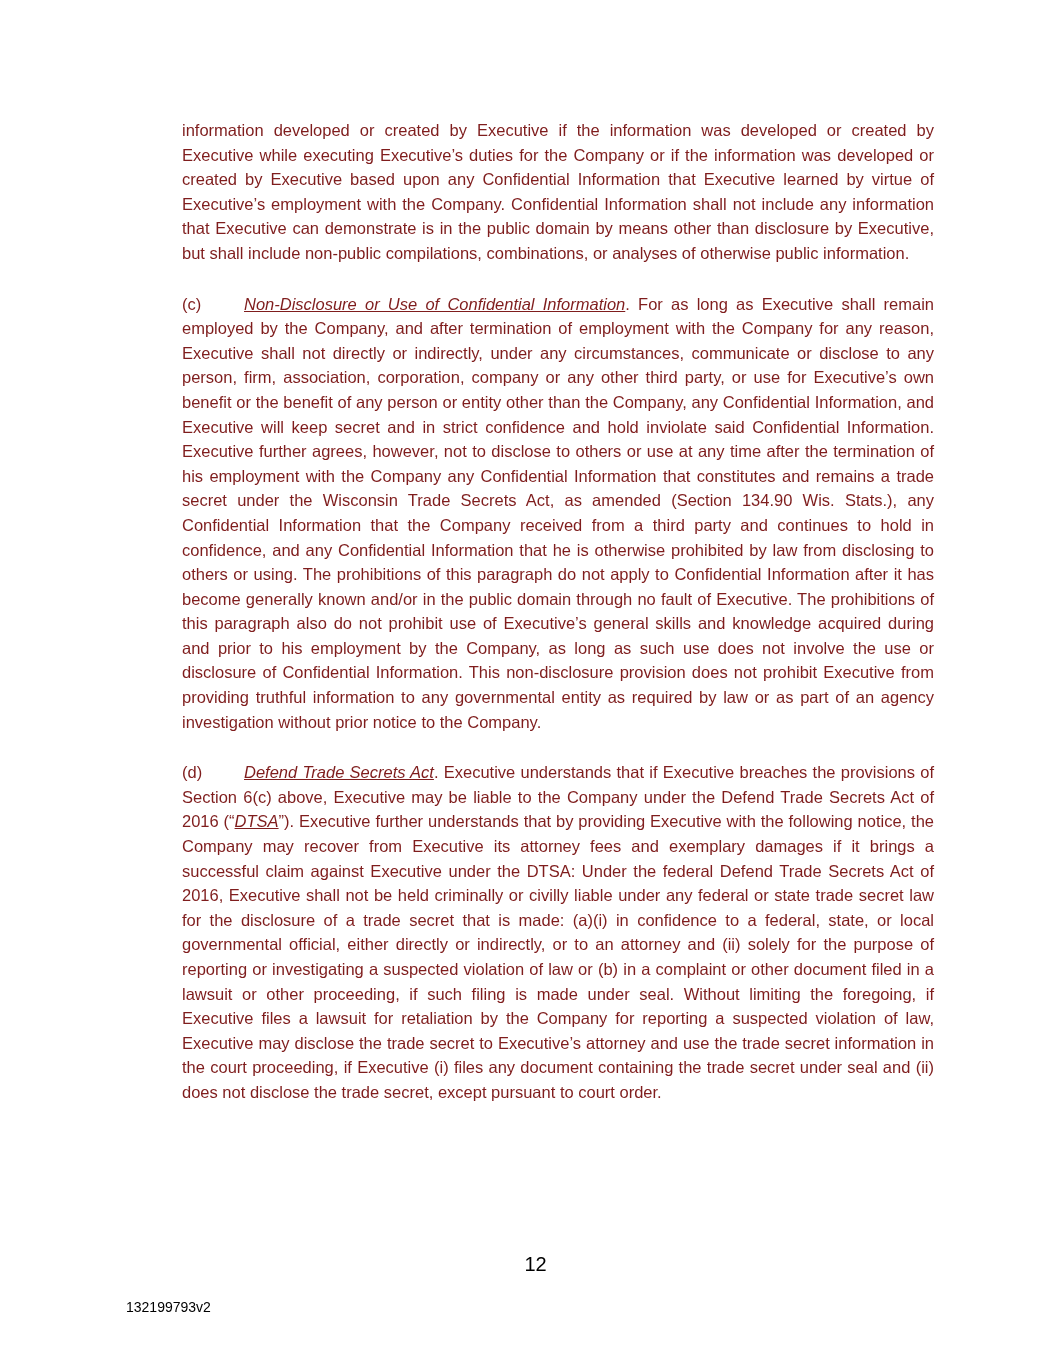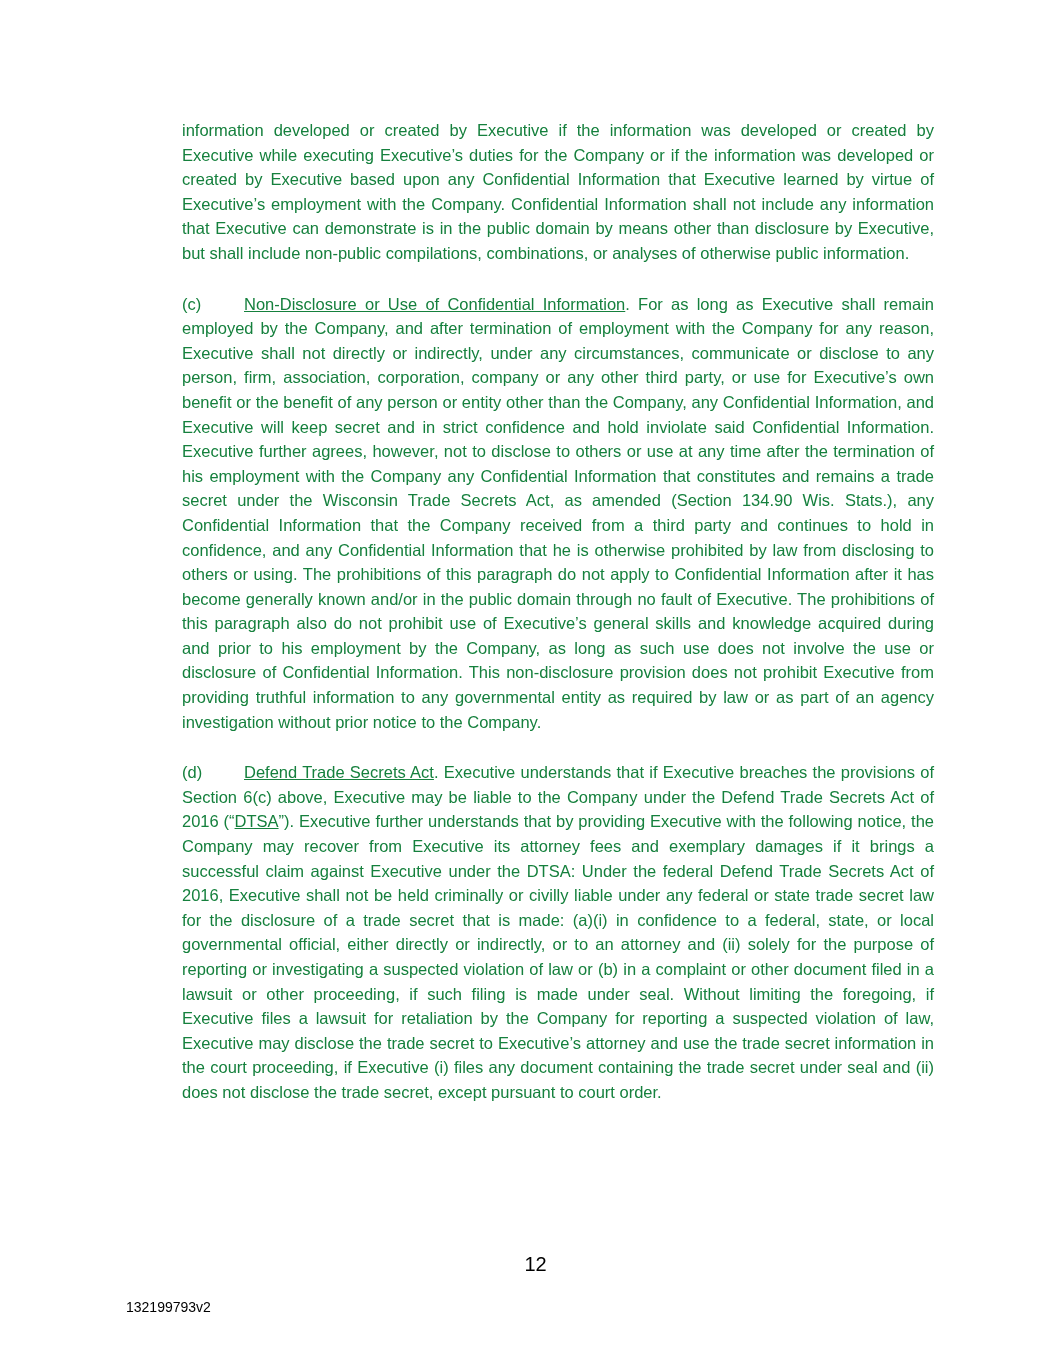--- a/index.html
+++ b/index.html
@@ -21,28 +21,29 @@
     top: 118px;
     width: 752px;
   }
   p.para {
     margin: 0 0 26px 0;
     text-align: justify;
     text-justify: inter-word;
     font-family: "Liberation Sans", sans-serif;
     font-size: 16.5px;
     line-height: 24.6px;
-    color: #15803d;
+    color: #7f1d1d;
   }
   .label {
     display: inline-block;
     width: 62px;
   }
   .u {
     text-decoration: underline;
+    font-style: italic;
   }
   .page-number {
     position: absolute;
     left: 8px;
     top: 1253px;
     width: 1055px;
     text-align: center;
     font-family: "Liberation Sans", sans-serif;
     font-size: 20px;
     color: #000000;

